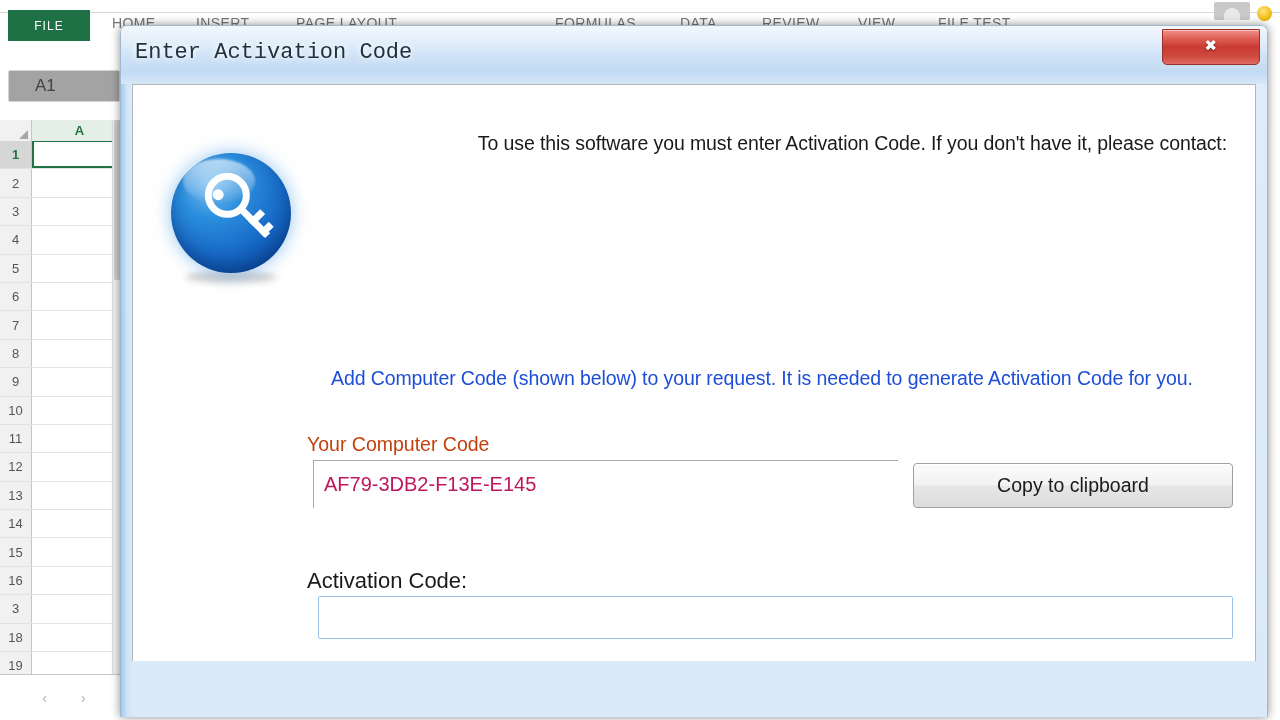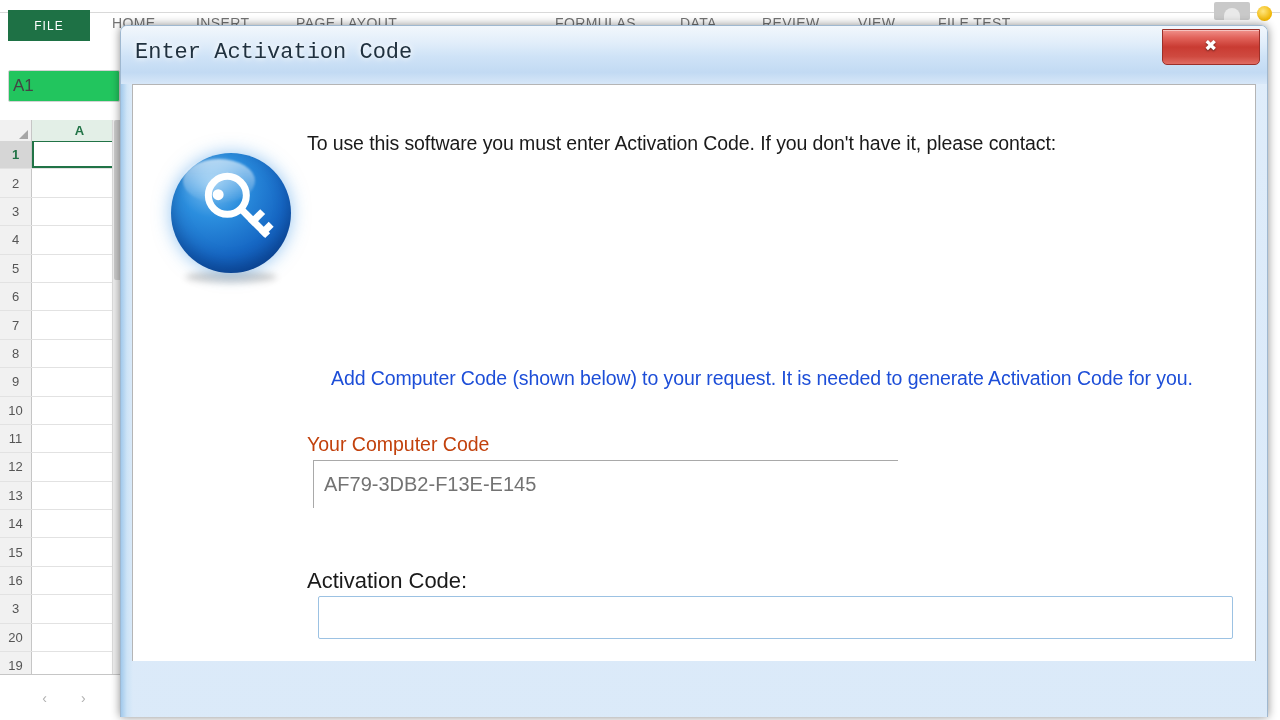--- a/index.html
+++ b/index.html
@@ -93,26 +93,26 @@
     border-radius: 50%;
     background: radial-gradient(circle at 40% 35%, #ffe680, #f0b400 70%, #c98a00);
   }
 
   .name-box {
     position: absolute;
     top: 70px;
     left: 8px;
     width: 112px;
     height: 32px;
-    background: #22c55e;
+    background: #a3a3a3;
     border: 1px solid #d4d4d4;
     border-radius: 2px;
     display: flex;
     align-items: center;
-    padding-left: 4px;
+    padding-left: 26px;
     font-size: 17px;
     color: #444;
   }
 
   .grid-wrap {
     position: absolute;
     top: 120px;
     left: 0;
     width: 128px;
     bottom: 46px;
@@ -365,20 +365,21 @@
 
   
   .intro-text {
     position: absolute;
     left: 174px;
     top: 47px;
     width: 920px;
     font-size: 19.5px;
     color: #1a1a1a;
     letter-spacing: -0.1px;
+    text-align: right;
   }
   .addcode-text {
     position: absolute;
     left: 198px;
     top: 279px;
     width: 900px;
     font-size: 19.5px;
     line-height: 28px;
     color: #1d4ed8;
     letter-spacing: -0.1px;
@@ -400,21 +401,21 @@
     height: 48px;
     background: #ffffff;
     border-top: 1px solid #a9a9a9;
     border-left: 1px solid #a9a9a9;
     border-right: none;
     border-bottom: none;
     display: flex;
     align-items: center;
     padding-left: 10px;
     font-size: 20px;
-    color: #737373;
+    color: #be185d;
     cursor: text;
   }
 
   .copy-btn {
     position: absolute;
     left: 780px;
     top: 378px;
     width: 320px;
     height: 45px;
     border-radius: 4px;
@@ -584,21 +585,21 @@
           </div>
           <div class="grid-row">
             <div class="row-head">16</div>
             <div class="row-cell"></div>
           </div>
           <div class="grid-row">
             <div class="row-head">3</div>
             <div class="row-cell"></div>
           </div>
           <div class="grid-row">
-            <div class="row-head">20</div>
+            <div class="row-head">18</div>
             <div class="row-cell"></div>
           </div>
           <div class="grid-row">
             <div class="row-head">19</div>
             <div class="row-cell"></div>
           </div>
         </div>
     </div>
 
     <div class="vscroll">
@@ -639,20 +640,21 @@
       </div>
 
       <div class="intro-text">To use this software you must enter Activation Code. If you don't have it, please contact:</div>
 
       <div class="addcode-text">Add Computer Code (shown below) to your request. It is needed to generate Activation Code for you.</div>
 
       <div class="cc-label">Your Computer Code</div>
 
       <div class="cc-field">AF79-3DB2-F13E-E145</div>
 
+      <div class="copy-btn">Copy to clipboard</div>
 
       <div class="ac-label">Activation Code:</div>
 
       <input class="ac-input" type="text" placeholder="" style="">
     </div>
 
   </div>
 
 </div>
 

